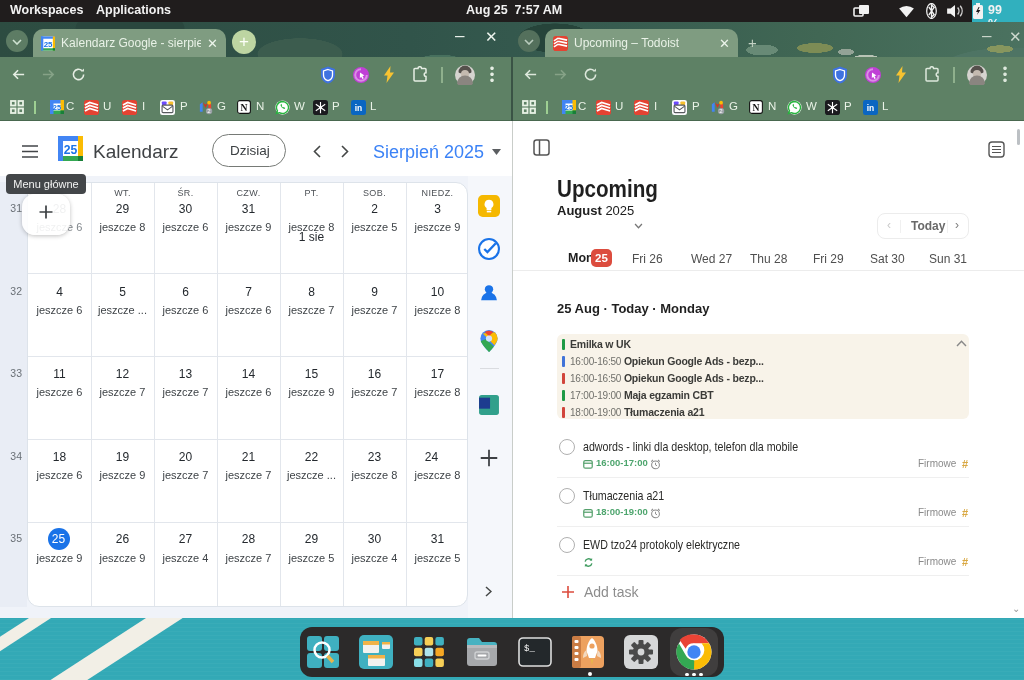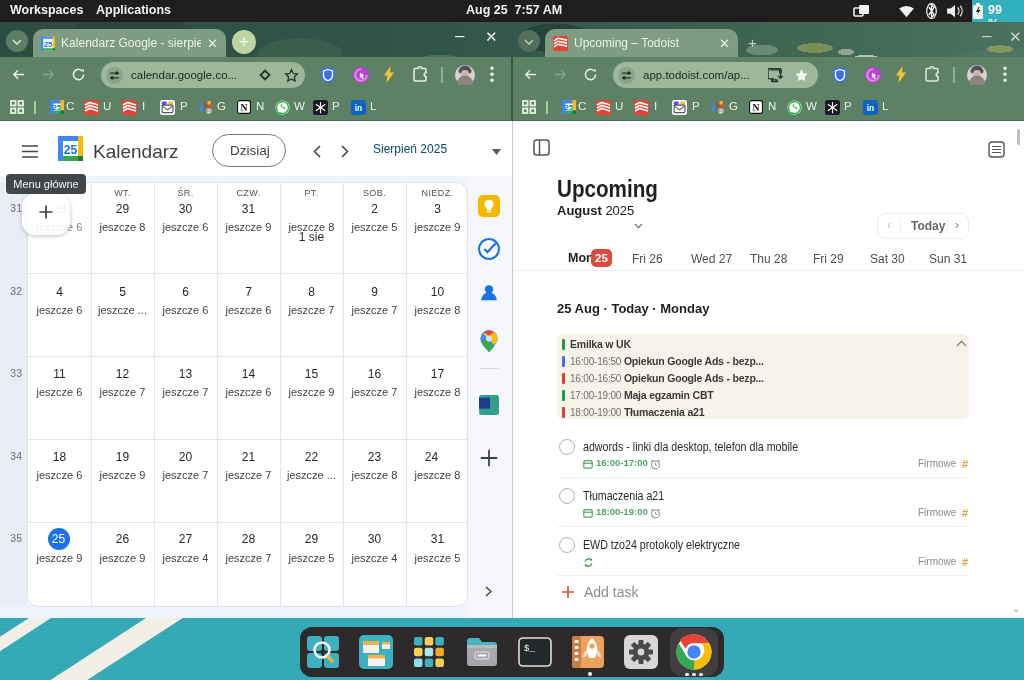--- a/index.html
+++ b/index.html
@@ -159,35 +159,20 @@
   <svg class="navic" style="left:11px;" width="15" height="15" viewBox="0 0 16 16">
       <path d="M14 8H3M7.5 3.5 3 8l4.5 4.5" stroke="#e6eee4" stroke-width="1.7" fill="none"></path>
     </svg>
   <svg class="navic" style="left:41px;" width="15" height="15" viewBox="0 0 16 16">
       <path d="M2 8h11M8.5 3.5 13 8l-4.5 4.5" stroke="#86a287" stroke-width="1.7" fill="none"></path>
     </svg>
   <svg class="navic" style="left:71px;" width="15" height="15" viewBox="0 0 16 16">
       <path d="M13.5 8a5.5 5.5 0 1 1-1.8-4.1" stroke="#e6eee4" stroke-width="1.7" fill="none"></path>
       <path d="M13.8 1.5v3.2h-3.2z" fill="#e6eee4"></path>
     </svg>
-  <div class="pill" style="left:101px; width:204px;">
-    <svg style="margin-left:5px;" width="17" height="17" viewBox="0 0 17 17">
-        <circle cx="8.5" cy="8.5" r="8.5" fill="#89a687"></circle>
-        <path d="M4 6.2h9M4 10.8h9" stroke="#24332a" stroke-width="1.3"></path>
-        <rect x="9.3" y="4.6" width="3" height="3.2" rx="1" fill="#24332a"></rect>
-        <rect x="4.7" y="9.2" width="3" height="3.2" rx="1" fill="#24332a"></rect>
-      </svg>
-    <span class="txt" style="margin-left:8px;">calendar.google.co...</span>
-    <svg class="abs" style="left:157px;top:6px;" width="14" height="14" viewBox="0 0 16 16">
-        <path d="M8 1.5 14.5 8 8 14.5 1.5 8Z M8 4.5 11.5 8 8 11.5 4.5 8Z" fill="#26352b" fill-rule="evenodd"></path>
-      </svg>
-    <svg class="abs" style="left:183px;top:5.5px;" width="15" height="15" viewBox="0 0 16 16">
-        <path d="M8 1.8 9.9 5.8 14.3 6.4 11.1 9.4 11.9 13.8 8 11.7 4.1 13.8 4.9 9.4 1.7 6.4 6.1 5.8Z" fill="none" stroke="#26352b" stroke-width="1.4"></path>
-      </svg>
-  </div>
   <svg class="navic" style="left:320px; top:9px;" width="16" height="18" viewBox="0 0 16 18">
       <path d="M8 0.5 15 3v6c0 4.5-3 7.5-7 8.5C4 16.5 1 13.5 1 9V3Z" fill="#3f72e0"></path>
       <path d="M8 3.5 12.5 5v4c0 3-2 5-4.5 5.7C5.5 14 3.5 12 3.5 9V5Z" fill="none" stroke="#fff" stroke-width="1.3"></path>
     </svg>
   <svg class="navic" style="left:353px; top:10px;" width="16" height="16" viewBox="0 0 16 16">
       <circle cx="8" cy="8" r="8" fill="#c03fd6"></circle>
       <path d="M8 2.2a5.8 5.8 0 1 0 5.8 5.8" stroke="#d98fe4" stroke-width="2" fill="none"></path>
       <path d="M7 5.5l4.5 3-2 .6 1.2 2.2-1.3.7-1.2-2.2-1.4 1.4z" fill="#fff"></path>
     </svg>
   <svg class="navic" style="left:383px; top:9px;" width="12" height="17" viewBox="0 0 12 17">
@@ -209,36 +194,20 @@
   <svg class="navic" style="left:523px;" width="15" height="15" viewBox="0 0 16 16">
       <path d="M14 8H3M7.5 3.5 3 8l4.5 4.5" stroke="#dde8dc" stroke-width="1.7" fill="none"></path>
     </svg>
   <svg class="navic" style="left:553px;" width="15" height="15" viewBox="0 0 16 16">
       <path d="M2 8h11M8.5 3.5 13 8l-4.5 4.5" stroke="#86a287" stroke-width="1.7" fill="none"></path>
     </svg>
   <svg class="navic" style="left:583px;" width="15" height="15" viewBox="0 0 16 16">
       <path d="M13.5 8a5.5 5.5 0 1 1-1.8-4.1" stroke="#dde8dc" stroke-width="1.7" fill="none"></path>
       <path d="M13.8 1.5v3.2h-3.2z" fill="#dde8dc"></path>
     </svg>
-  <div class="pill" style="left:613px; width:205px;">
-    <svg style="margin-left:5px;" width="17" height="17" viewBox="0 0 17 17">
-        <circle cx="8.5" cy="8.5" r="8.5" fill="#89a687"></circle>
-        <path d="M4 6.2h9M4 10.8h9" stroke="#24332a" stroke-width="1.3"></path>
-        <rect x="9.3" y="4.6" width="3" height="3.2" rx="1" fill="#24332a"></rect>
-        <rect x="4.7" y="9.2" width="3" height="3.2" rx="1" fill="#24332a"></rect>
-      </svg>
-    <span class="txt" style="margin-left:8px;">app.todoist.com/ap...</span>
-    <svg class="abs" style="left:155px;top:6px;" width="16" height="15" viewBox="0 0 17 16">
-        <path d="M1.5 2h11v3.2h1.6V2A1.6 1.6 0 0 0 12.5.4h-11A1.6 1.6 0 0 0 0 2v8a1.6 1.6 0 0 0 1.5 1.6H6V13H4v1.5h6V13H8v-1.4" fill="none" stroke="#24332a" stroke-width="1.4"></path>
-        <path d="M13.3 6v4.5M11 8.5l2.3 2.5L15.6 8.5" stroke="#24332a" stroke-width="1.5" fill="none"></path>
-      </svg>
-    <svg class="abs" style="left:181px;top:5.5px;" width="15" height="15" viewBox="0 0 16 16">
-        <path d="M8 1.2 10 5.6 14.8 6.2 11.3 9.5 12.2 14.2 8 11.9 3.8 14.2 4.7 9.5 1.2 6.2 6 5.6Z" fill="#eef7ee"></path>
-      </svg>
-  </div>
   <svg class="navic" style="left:832px; top:9px;" width="16" height="18" viewBox="0 0 16 18">
       <path d="M8 0.5 15 3v6c0 4.5-3 7.5-7 8.5C4 16.5 1 13.5 1 9V3Z" fill="#3f72e0"></path>
       <path d="M8 3.5 12.5 5v4c0 3-2 5-4.5 5.7C5.5 14 3.5 12 3.5 9V5Z" fill="none" stroke="#fff" stroke-width="1.3"></path>
     </svg>
   <svg class="navic" style="left:865px; top:10px;" width="16" height="16" viewBox="0 0 16 16">
       <circle cx="8" cy="8" r="8" fill="#c03fd6"></circle>
       <path d="M8 2.2a5.8 5.8 0 1 0 5.8 5.8" stroke="#d98fe4" stroke-width="2" fill="none"></path>
       <path d="M7 5.5l4.5 3-2 .6 1.2 2.2-1.3.7-1.2-2.2-1.4 1.4z" fill="#fff"></path>
     </svg>
   <svg class="navic" style="left:895px; top:9px;" width="12" height="17" viewBox="0 0 12 17">
@@ -433,21 +402,21 @@
         </svg>
       <span class="abs" style="left:93px;top:20px;font-size:19px;color:#3f4245;">Kalendarz</span>
       <div class="abs" style="left:212px;top:13px;width:74px;height:33px;border:1px solid #767a76;border-radius:17px;"></div>
       <span class="abs" style="left:230px;top:22px;font-size:13.5px;color:#3c4043;">Dzisiaj</span>
       <svg class="abs" style="left:313px;top:24px;" width="8" height="13" viewBox="0 0 8 13">
           <path d="M7 1 1.5 6.5 7 12" stroke="#444746" stroke-width="1.6" fill="none"></path>
         </svg>
       <svg class="abs" style="left:341px;top:24px;" width="8" height="13" viewBox="0 0 8 13">
           <path d="M1 1 6.5 6.5 1 12" stroke="#444746" stroke-width="1.6" fill="none"></path>
         </svg>
-      <span class="abs" style="left:373px;top:21px;font-size:12px;color:#0c4a6e;">Sierpień 2025</span>
+      <span class="abs" style="left:373px;top:21px;font-size:18px;color:#3b82f6;">Sierpień 2025</span>
       <svg class="abs" style="left:492px;top:28px;" width="9" height="6" viewBox="0 0 9 6">
           <path d="M0 0h9L4.5 6z" fill="#5b5e61"></path>
         </svg>
     </div>
     <div class="gut"></div>
     <div class="abs" style="left:468px;top:55px;width:44px;height:442px;background:#f5f7fb;"></div>
 
     <div id="calgrid">
       <div class="vline" style="left:63px;"></div>
         <div class="vline" style="left:126px;"></div>

